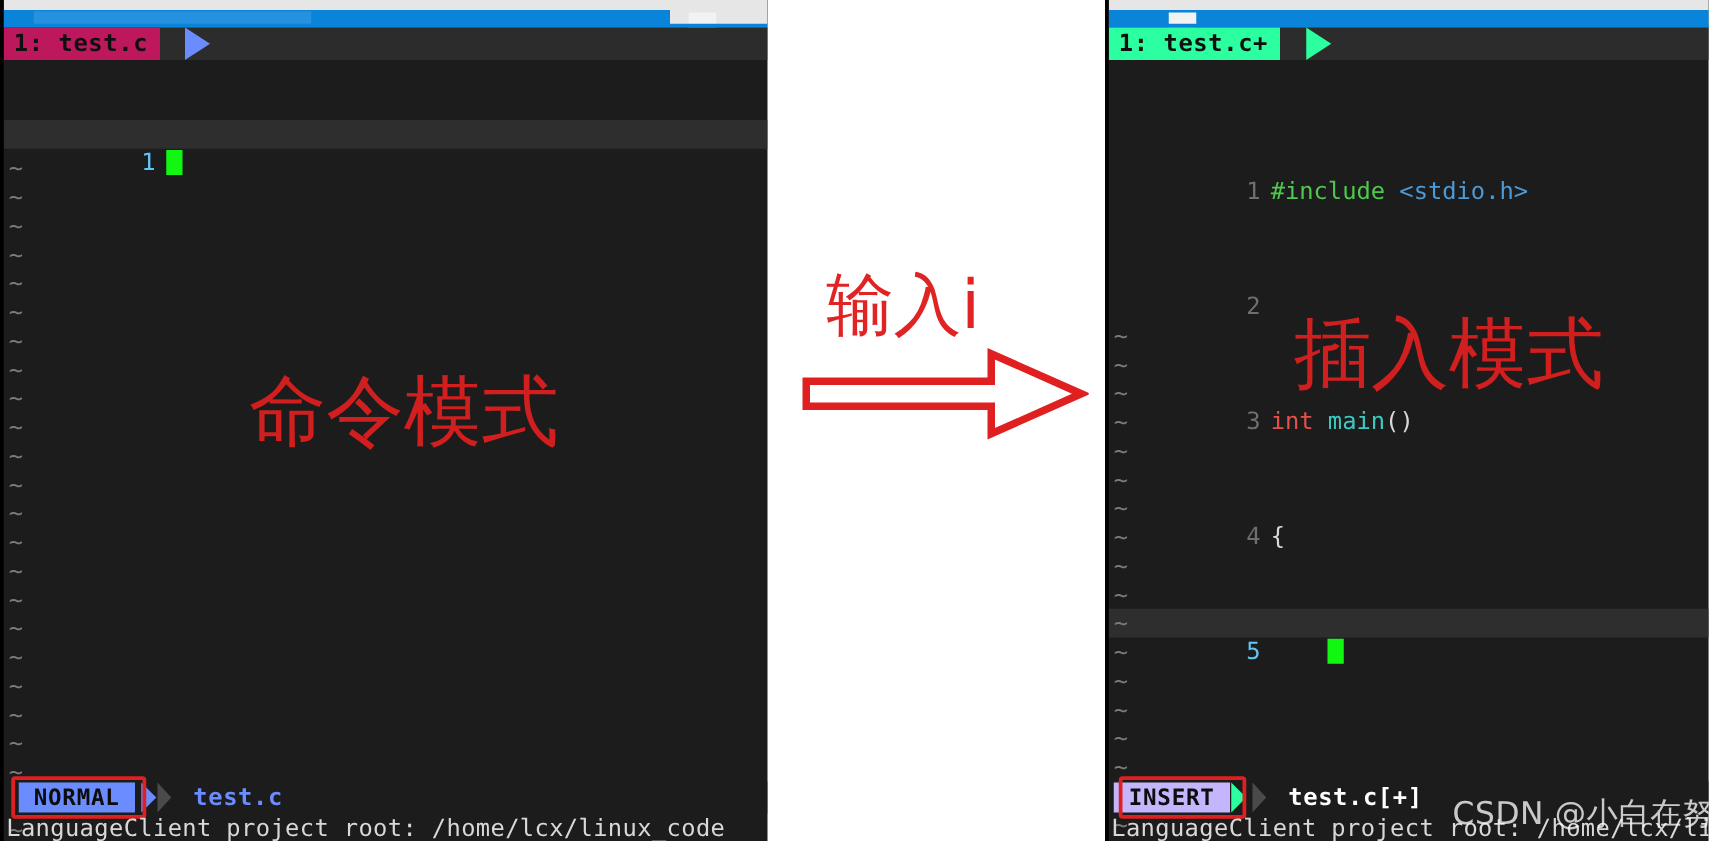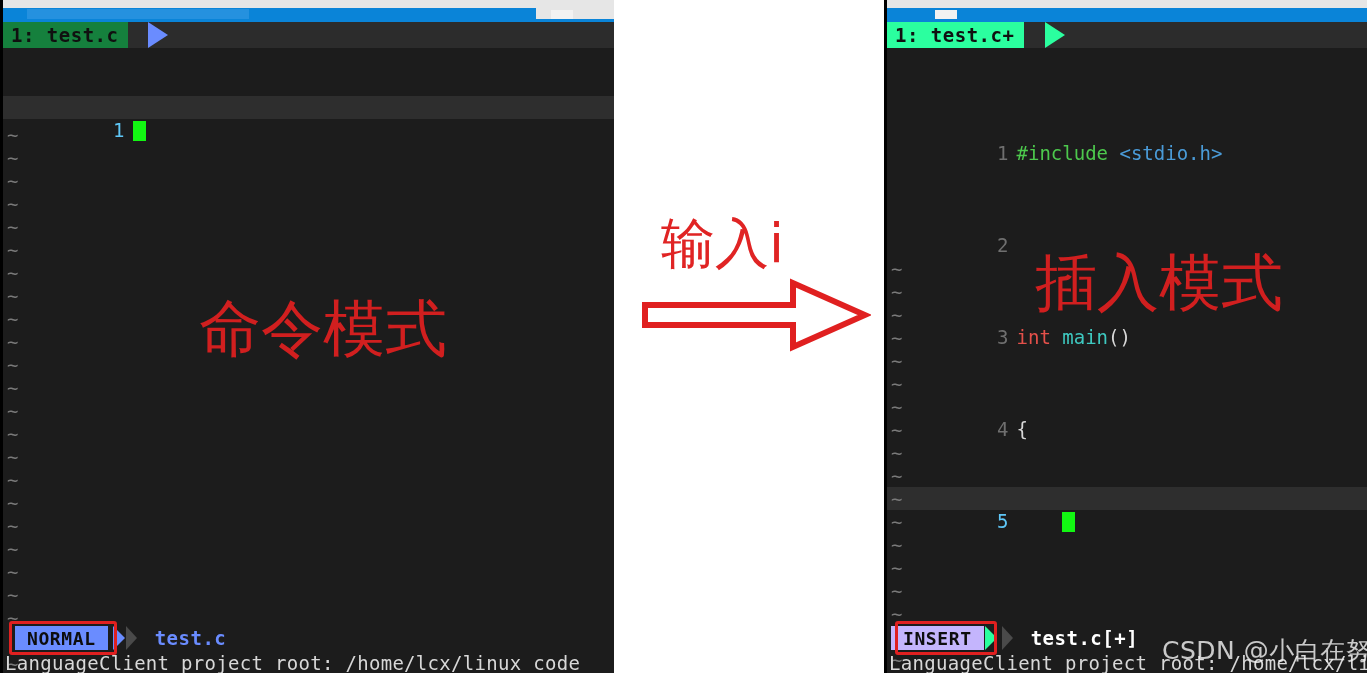--- a/index.html
+++ b/index.html
@@ -162,21 +162,21 @@
   <div class="vim-panel" style="left:0px; top:0px; width:614px; height:673px;">
 
     <div class="titlebar">
       <div class="titlebar-blue" style="left:0; width:533px;"></div>
       <div class="titlebar-ghost" style="left:24px; width:222px;"></div>
       <div class="titlebar-tabgap" style="left:548px;"></div>
       <div class="titlebar-strip"></div>
     </div>
 
     <div class="tabline" style="top:22px;">
-      <div class="buftab" style="background:#15803d;">
+      <div class="buftab" style="background:#be185d;">
         <span>1: test.c</span>
       </div>
     </div>
     <div style="position:absolute; left:145px; top:22px; width:0; height:0;
                 border-top:13px solid transparent; border-bottom:13px solid transparent;
                 border-left:20px solid #6a8cff;"></div>
 
     <div class="code" style="top:50px;">
       <div class="ln active">
         <span class="num">1</span><span class="cursor-block"></span>

